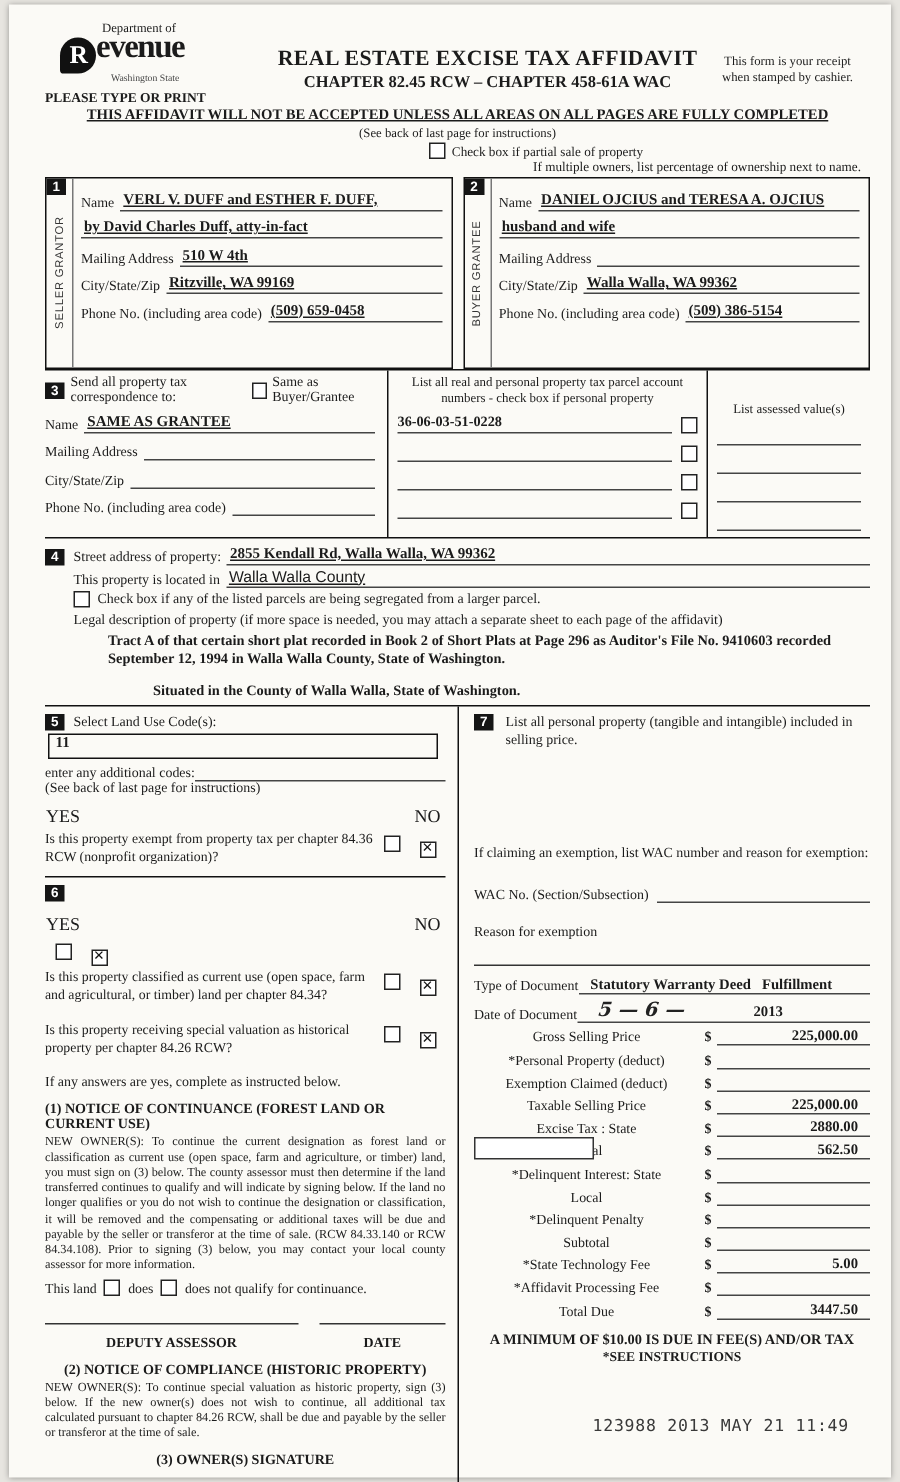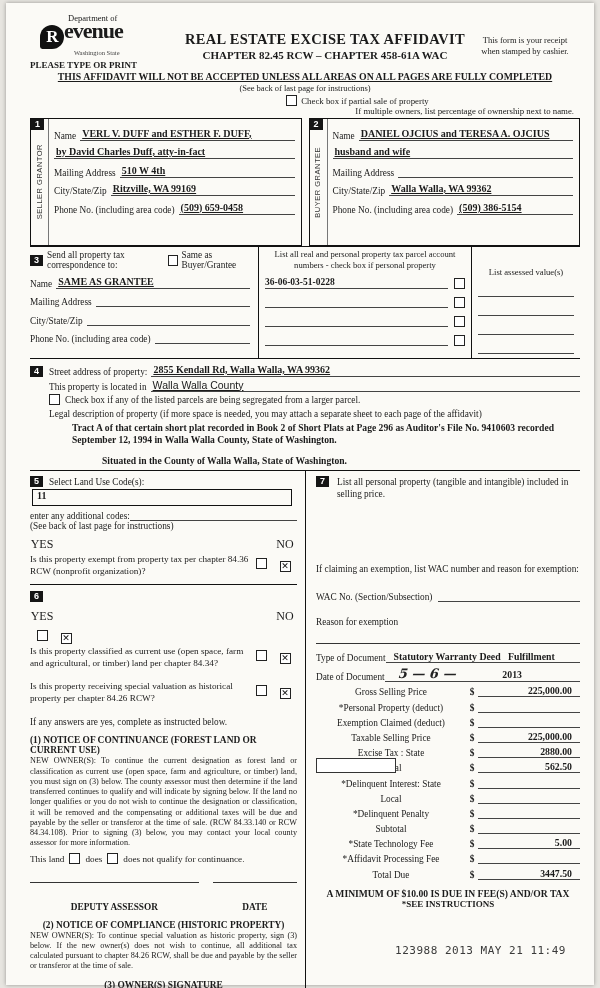--- a/index.html
+++ b/index.html
@@ -59,21 +59,21 @@
     font-size:10px;padding:0 4px;}
   .small{font-size:9.3px;}
   .ynhead{display:flex;justify-content:space-between;font-size:12px;font-weight:normal;margin-top:6px;}
   .yn{width:24px;text-align:center;}
   .qrow{display:flex;align-items:flex-start;margin-top:2px;}
   .q{flex:1;font-size:9.2px;line-height:1.3;}
   .notice-t{font-size:9.4px;font-weight:bold;margin-top:8px;}
   .notice-b{font-size:8.2px;line-height:1.25;text-align:justify;margin-top:1px;}
   .landq{font-size:9.2px;margin-top:4px;display:flex;align-items:flex-end;gap:5px;}
   .sigpair{display:flex;gap:14px;margin-top:18px;}
-  .sigline{border-top:1px solid #333;font-size:9.3px;font-weight:bold;text-align:center;padding-top:19px;}
+  .sigline{border-top:1px solid #333;font-size:9.3px;font-weight:bold;text-align:center;padding-top:8px;}
   .c{text-align:center;}
   .s7txt{font-size:9.3px;line-height:1.35;}
   .wacrow{display:flex;align-items:flex-end;font-size:9.3px;margin-top:14px;}
   .wline{flex:1;border-bottom:1px solid #444;min-height:12px;margin-left:6px;}
   .docblock{border-top:1.2px solid #333;margin-top:14px;padding-top:4px;}
   .fee-row{display:flex;align-items:flex-end;margin-top:3.2px;}
   .fee-lbl{width:150px;text-align:center;font-size:9.3px;white-space:nowrap;}
   .fee-cur{width:12px;text-align:center;font-size:9.3px;font-weight:bold;}
   .fee-line{flex:1;border-bottom:1px solid #444;min-height:11px;text-align:right;font-weight:bold;
     font-size:9.8px;padding-right:8px;}

